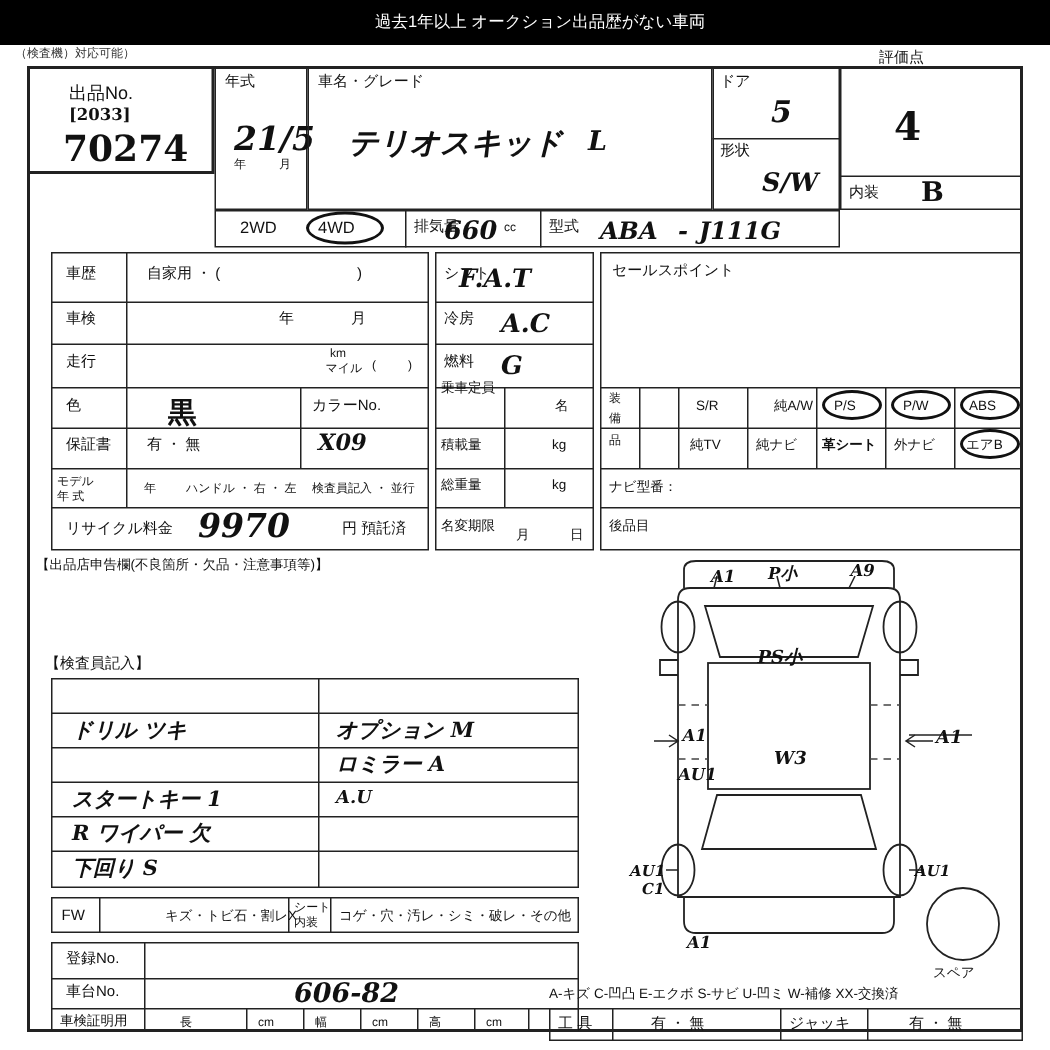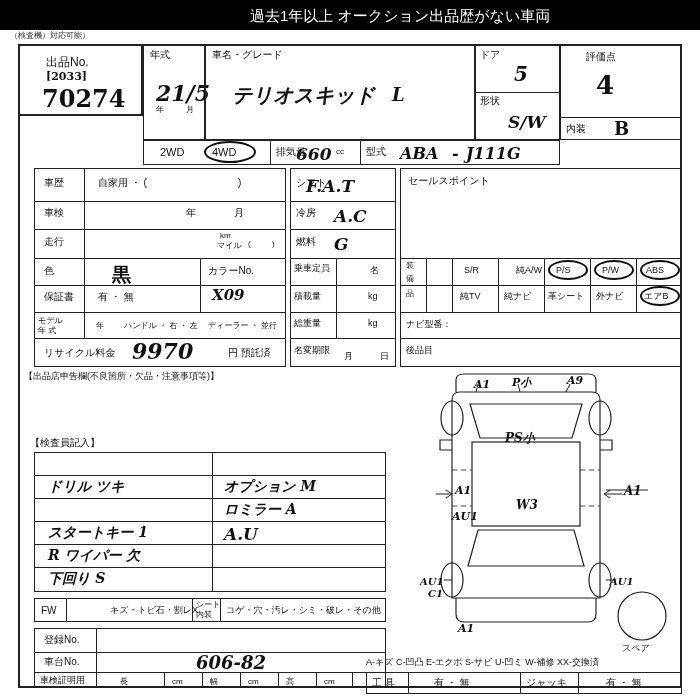--- a/index.html
+++ b/index.html
@@ -36,21 +36,21 @@
     font-style:italic;
     font-weight:bold;
   }
 
   
   #hdr {
     position:absolute; left:0; top:0; width:700px; height:30px;
     background:#000; color:#fff;
   }
   #hdr .t1 { position:absolute; left:26px; top:6px; font-size:16px; font-weight:bold; }
-  #hdr .t2 { position:absolute; left:250px; top:7px; font-size:15px; }
+  #hdr .t2 { position:absolute; left:250px; top:7px; font-size:11px; }
   #subhdr {
     position:absolute; left:10px; top:30px; font-size:8px; color:#333;
   }
 
   
   .hline { position:absolute; background:#222; height:1px; }
   .vline { position:absolute; background:#222; width:1px; }
 
   
   .ell {
@@ -92,21 +92,21 @@
 
   <div class="bx" style="left:475px; top:44px; width:85px; height:96px;"></div>
   <div class="hline" style="left:475px; top:92px; width:85px;"></div>
   <span class="lbl" style="left:480px; top:50px;">ドア</span>
   <span class="hw" style="left:514px; top:62px; font-size:20px;">5</span>
   <span class="lbl" style="left:480px; top:96px;">形状</span>
   <span class="hw" style="left:508px; top:112px; font-size:17px;">S/W</span>
 
   <div class="bx" style="left:560px; top:44px; width:122px; height:96px;"></div>
   <div class="hline" style="left:560px; top:117px; width:122px;"></div>
-  <span class="lbl" style="left:586px; top:52px;">評価点</span>
+  <span class="lbl" style="left:586px; top:34px;">評価点</span>
   <span class="hw" style="left:596px; top:70px; font-size:26px; font-style:normal;">4</span>
   <span class="lbl" style="left:566px; top:124px;">内装</span>
   <span class="hw" style="left:614px; top:118px; font-size:18px; font-style:normal;">B</span>
 
   <div class="bx" style="left:143px; top:140px; width:417px; height:25px;"></div>
   <div class="vline" style="left:270px; top:140px; height:25px;"></div>
   <div class="vline" style="left:360px; top:140px; height:25px;"></div>
   <span class="lbl" style="left:160px; top:147px; font-size:11px;">2WD</span>
   <span class="lbl" style="left:212px; top:147px; font-size:11px;">4WD</span>
   <div class="ell" style="left:204px; top:141px; width:52px; height:22px;"></div>
@@ -147,21 +147,21 @@
   <span class="lbl" style="left:208px; top:266px;">カラーNo.</span>
 
   <span class="lbl" style="left:44px; top:292px;">保証書</span>
   <span class="lbl" style="left:98px; top:292px;">有 ・ 無</span>
   <span class="hw" style="left:212px; top:286px; font-size:15px;">X09</span>
 
   <span class="lbl xs" style="left:38px; top:317px;">モデル</span>
   <span class="lbl xs" style="left:38px; top:327px;">年 式</span>
   <span class="lbl xs" style="left:96px; top:322px;">年</span>
   <span class="lbl xs" style="left:124px; top:322px;">ハンドル ・ 右 ・ 左</span>
-  <span class="lbl xs" style="left:208px; top:322px;">ディーラー ・ 並行</span>
+  <span class="lbl xs" style="left:208px; top:322px;">検査員記入 ・ 並行</span>
 
   <span class="lbl" style="left:44px; top:348px;">リサイクル料金</span>
   <span class="hw" style="left:132px; top:338px; font-size:22px;">9970</span>
   <span class="lbl" style="left:228px; top:348px;">円 預託済</span>
 
   <span class="lbl" style="left:24px; top:372px; font-size:9px;">【出品店申告欄(不良箇所・欠品・注意事項等)】</span>
 
   <div class="bx" style="left:290px; top:168px; width:106px; height:199px;"></div>
   <div class="hline" style="left:290px; top:201px; width:106px;"></div>
   <div class="hline" style="left:290px; top:229px; width:106px;"></div>
@@ -171,21 +171,21 @@
   <div class="hline" style="left:290px; top:338px; width:106px;"></div>
   <div class="vline" style="left:336px; top:258px; height:80px;"></div>
 
   <span class="lbl" style="left:296px; top:178px;">シフト</span>
   <span class="hw" style="left:306px; top:176px; font-size:17px;">F.A.T</span>
   <span class="lbl" style="left:296px; top:208px;">冷房</span>
   <span class="hw" style="left:334px; top:206px; font-size:17px;">A.C</span>
   <span class="lbl" style="left:296px; top:237px;">燃料</span>
   <span class="hw" style="left:334px; top:234px; font-size:17px;">G</span>
 
-  <span class="lbl sm" style="left:294px; top:264px;">乗車定員</span>
+  <span class="lbl sm" style="left:294px; top:254px;">乗車定員</span>
   <span class="lbl sm" style="left:370px; top:266px;">名</span>
   <span class="lbl sm" style="left:294px; top:292px;">積載量</span>
   <span class="lbl sm" style="left:368px; top:292px;">kg</span>
   <span class="lbl sm" style="left:294px; top:319px;">総重量</span>
   <span class="lbl sm" style="left:368px; top:319px;">kg</span>
   <span class="lbl sm" style="left:294px; top:346px;">名変期限</span>
   <span class="lbl sm" style="left:344px; top:352px;">月</span>
   <span class="lbl sm" style="left:380px; top:352px;">日</span>
 
   <div class="bx" style="left:400px; top:168px; width:282px; height:199px;"></div>
@@ -209,21 +209,21 @@
   <span class="lbl sm" style="left:504px; top:266px;margin-left:12px;">純A/W</span>
   <span class="lbl sm" style="left:556px; top:266px;">P/S</span>
   <span class="lbl sm" style="left:602px; top:266px;">P/W</span>
   <span class="lbl sm" style="left:646px; top:266px;">ABS</span>
   <div class="ell" style="left:548px; top:260px; width:40px; height:20px;"></div>
   <div class="ell" style="left:594px; top:260px; width:40px; height:20px;"></div>
   <div class="ell" style="left:640px; top:260px; width:40px; height:20px;"></div>
 
   <span class="lbl sm" style="left:460px; top:292px;">純TV</span>
   <span class="lbl sm" style="left:504px; top:292px;">純ナビ</span>
-  <span class="lbl sm" style="left:548px; top:292px;">革シート</span>
+  <span class="lbl sm" style="left:548px; top:292px;font-weight:bold;">革シート</span>
   <span class="lbl sm" style="left:596px; top:292px;">外ナビ</span>
   <span class="lbl sm" style="left:644px; top:292px;">エアB</span>
   <div class="ell" style="left:640px; top:286px; width:40px; height:20px;"></div>
 
   <span class="lbl sm" style="left:406px; top:320px;">ナビ型番：</span>
   <span class="lbl sm" style="left:406px; top:346px;">後品目</span>
 
   <span class="lbl" style="left:30px; top:438px; font-size:10px;">【検査員記入】</span>
   <div class="bx" style="left:34px; top:452px; width:352px; height:140px;"></div>
   <div class="hline" style="left:34px; top:475px; width:352px;"></div>
@@ -233,21 +233,21 @@
   <div class="hline" style="left:34px; top:567px; width:352px;"></div>
   <div class="vline" style="left:212px; top:452px; height:140px;"></div>
 
   <span class="hw" style="left:48px; top:478px; font-size:14px;">ドリル ツキ</span>
   <span class="hw" style="left:48px; top:524px; font-size:14px;">スタートキー 1</span>
   <span class="hw" style="left:48px; top:547px; font-size:14px;">R ワイパー 欠</span>
   <span class="hw" style="left:48px; top:570px; font-size:14px;">下回り S</span>
 
   <span class="hw" style="left:224px; top:478px; font-size:14px;">オプション M</span>
   <span class="hw" style="left:224px; top:501px; font-size:14px;">ロミラー A</span>
-  <span class="hw" style="left:224px; top:524px; font-size:17px;">A.U</span>
+  <span class="hw" style="left:224px; top:524px; font-size:12px;">A.U</span>
 
   <div class="bx" style="left:34px; top:598px; width:352px; height:24px;"></div>
   <div class="vline" style="left:66px; top:598px; height:24px;"></div>
   <div class="vline" style="left:192px; top:598px; height:24px;"></div>
   <div class="vline" style="left:220px; top:598px; height:24px;"></div>
   <span class="lbl" style="left:41px; top:606px;">FW</span>
   <span class="lbl sm" style="left:72px; top:606px;margin-left:38px;">キズ・トビ石・割レX</span>
   <span class="lbl xs" style="left:196px; top:601px;">シート</span>
   <span class="lbl xs" style="left:196px; top:611px;">内装</span>
   <span class="lbl sm" style="left:226px; top:606px;">コゲ・穴・汚レ・シミ・破レ・その他</span>

